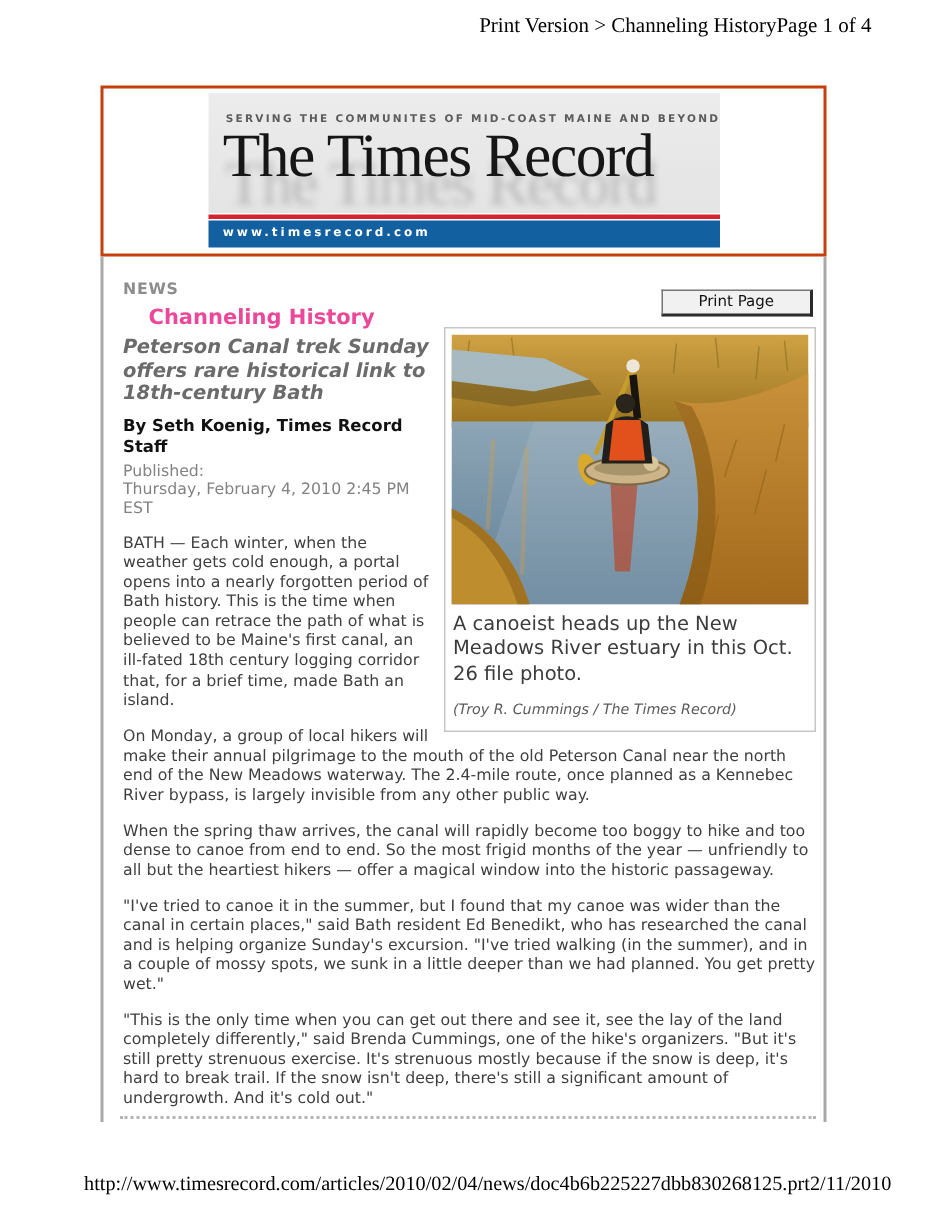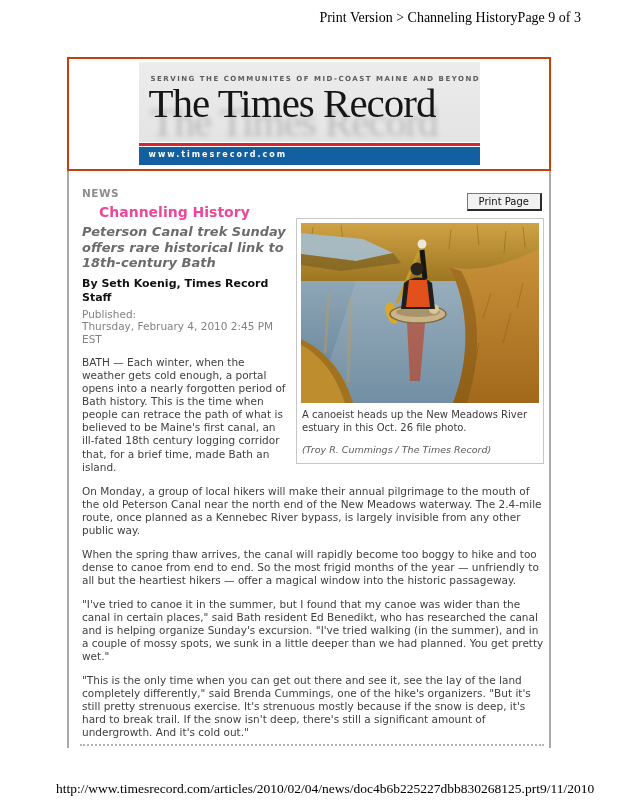--- a/index.html
+++ b/index.html
@@ -50,45 +50,45 @@
     padding:8px 3px 0 11px;overflow:hidden;
     font-size:10.5px;line-height:1.24;color:#3f3f3f;
   }
   
   .right-col{float:right;width:250px;margin-left:8px;text-align:right;}
   .print-btn{
     display:inline-block;margin:14px 4px 4px 0;
     font-family:"DejaVu Sans",sans-serif;font-size:10px;color:#111;
     background:#f1f1f1;border:1px solid #777;
     border-right:2px solid #2b2b2b;border-bottom:2px solid #2b2b2b;
-    padding:2px 11px;cursor:pointer;
+    padding:2px 24px;cursor:pointer;
   }
   .photo-box{
     border:1px solid #c6c6c6;background:#ffffff;padding:4px;
     width:238px;text-align:left;margin-top:3px;
   }
   .photo-box svg{display:block;}
-  .caption{font-size:10px;color:#3c3c3c;margin:6px 1px 0 1px;line-height:1.25;}
+  .caption{font-size:13px;color:#3c3c3c;margin:6px 1px 0 1px;line-height:1.25;}
   .credit{font-size:9.5px;font-style:italic;color:#5a5a5a;margin:10px 1px 3px 1px;}
   
   .news-label{font-size:10.5px;font-weight:bold;color:#8d8d8d;margin:8px 0 4px 2px;letter-spacing:.5px;}
   .headline{font-size:14px;font-weight:bold;color:#ec4899;margin:0 0 3px 19px;}
   .subhead{font-size:13px;font-weight:bold;font-style:italic;color:#6b6b6b;margin:0 0 7px 2px;line-height:1.18;}
   .byline{font-size:11px;font-weight:bold;color:#111;margin:0 0 3px 2px;}
   .published{font-size:10.5px;color:#828282;margin:0 0 0 2px;line-height:1.2;}
   
   .content-section p.body-p{margin:11px 2px 11px 2px;}
   .cut-line{position:absolute;left:11px;right:5px;bottom:2px;border-top:2px dotted #b3b3b3;}
 </style>
 </head>
 <body>
 
 <div class="page-header">
   <span>Print Version &gt; Channeling History</span>
-  <span>Page 9 of 3</span>
+  <span>Page 1 of 4</span>
 </div>
 
 <div class="doc">
 
   <div class="masthead-section">
     <div class="masthead">
       <div class="m-top">
         <div class="m-tagline">SERVING THE COMMUNITES OF MID-COAST MAINE AND BEYOND</div>
         <div class="m-title">The Times Record</div>
       </div>
@@ -185,14 +185,14 @@
     <p class="body-p">When the spring thaw arrives, the canal will rapidly become too boggy to hike and too dense to canoe from end to end. So the most frigid months of the year — unfriendly to all but the heartiest hikers — offer a magical window into the historic passageway.</p>
     <p class="body-p">"I've tried to canoe it in the summer, but I found that my canoe was wider than the canal in certain places," said Bath resident Ed Benedikt, who has researched the canal and is helping organize Sunday's excursion. "I've tried walking (in the summer), and in a couple of mossy spots, we sunk in a little deeper than we had planned. You get pretty wet."</p>
     <p class="body-p">"This is the only time when you can get out there and see it, see the lay of the land completely differently," said Brenda Cummings, one of the hike's organizers. "But it's still pretty strenuous exercise. It's strenuous mostly because if the snow is deep, it's hard to break trail. If the snow isn't deep, there's still a significant amount of undergrowth. And it's cold out."</p>
 
     <div class="cut-line"></div>
   </div>
 </div>
 
 <div class="page-footer">
   <span>http://www.timesrecord.com/articles/2010/02/04/news/doc4b6b225227dbb830268125.prt</span>
-  <span>9/11/2010</span>
+  <span>2/11/2010</span>
 </div>
 
 </body></html>

